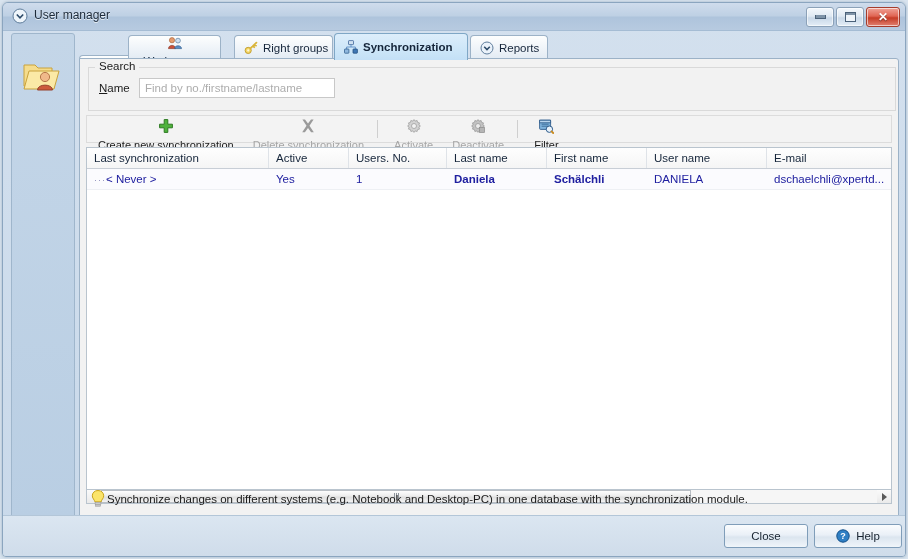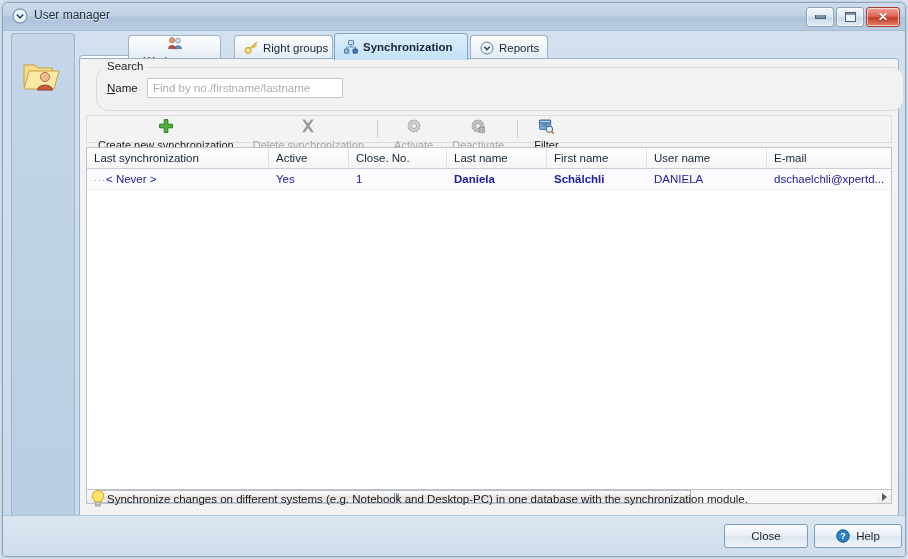--- a/index.html
+++ b/index.html
@@ -112,24 +112,24 @@
     left: 76px; top: 28px;
     width: 820px; height: 460px;
     border: 1px solid #9cb2c7;
     border-radius: 0 3px 3px 3px;
     background: #f2f2f2;
     box-sizing: border-box;
   }
   
   .search-group {
     position: absolute;
-    left: 16px; top: 8px;
+    left: 8px; top: 8px;
     width: 806px; height: 42px;
     border: 1px solid #d9d9d9;
-    border-radius: 12px;
+    border-radius: 0;
     background: #f2f2f2;
   }
   .group-title {
     position: absolute;
     left: 6px; top: -8px;
     padding: 0 4px;
     background: #f2f2f2;
     font-size: 11.5px;
     color: #1b1b1b;
   }
@@ -472,21 +472,21 @@
           </span>
           <span>Filter</span>
           <span class="caret"></span>
         </div>
       </div>
 
       <div class="grid">
         <div class="grid-head">
           <div class="gh" style="width:182px">Last synchronization</div>
           <div class="gh" style="width:80px">Active</div>
-          <div class="gh" style="width:98px">Close. No.</div>
+          <div class="gh" style="width:98px">Users. No.</div>
           <div class="gh" style="width:100px">Last name</div>
           <div class="gh" style="width:100px">First name</div>
           <div class="gh" style="width:120px">User name</div>
           <div class="gh" style="width:124px;border-right:none">E-mail</div>
         </div>
 
         <div class="grid-row">
           <div class="gc" style="width:182px">
             <span class="dots">····</span><span>&lt; Never &gt;</span>
           </div>

